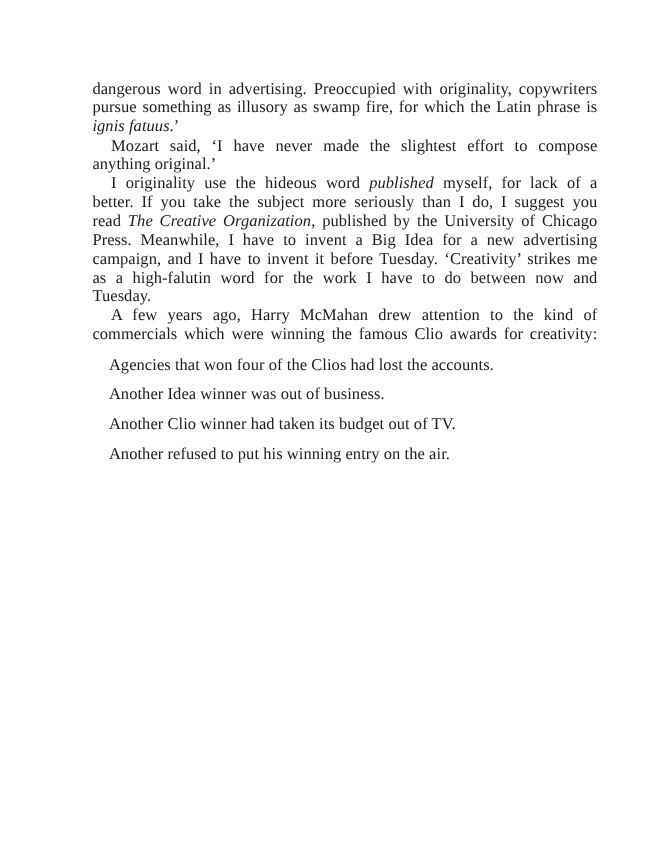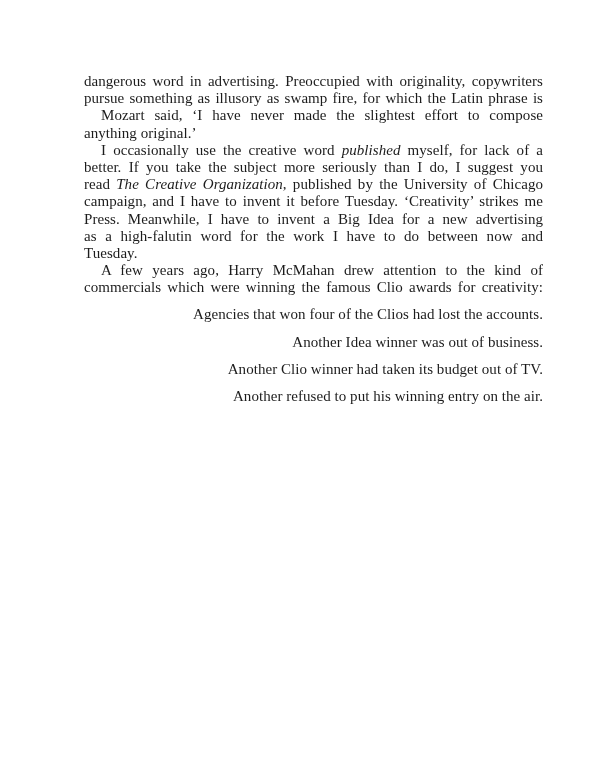--- a/index.html
+++ b/index.html
@@ -32,42 +32,43 @@
     text-align: justify;
     text-align-last: justify;
   }
   .para.indent .line:first-child { padding-left: 17px; }
   .em { font-style: italic; }
   .quote-list { margin: 0; }
   .quote {
     margin-top: 10px;
     padding-left: 15px;
   }
-  .quote .line { height: 17.2px; text-align: right; }
+  .quote .line { height: 17.2px; }
 </style>
 </head>
 <body>
 
 <div class="page" style="--page-bg: #ffffff; --ink: #1c1c1c;">
   <div class="text-block">
     <div id="paragraphs">
         <div class="para">
           <div class="line j"><span>dangerous word in advertising. Preoccupied with originality, copywriters</span></div>
           <div class="line j"><span>pursue something as illusory as swamp fire, for which the Latin phrase is</span></div>
+          <div class="line"><span class="em">ignis fatuus</span><span>.’</span></div>
         </div>
         <div class="para indent">
           <div class="line j"><span>Mozart said, ‘I have never made the slightest effort to compose</span></div>
           <div class="line"><span>anything original.’</span></div>
         </div>
         <div class="para indent">
-          <div class="line j"><span>I occasionally use the creative word </span><span class="em">published</span><span> myself, for lack of a</span></div>
+          <div class="line j"><span>I originality use the hideous word </span><span class="em">published</span><span> myself, for lack of a</span></div>
           <div class="line j"><span>better. If you take the subject more seriously than I do, I suggest you</span></div>
           <div class="line j"><span>read </span><span class="em">The Creative Organization</span><span>, published by the University of Chicago</span></div>
+          <div class="line j"><span>Press. Meanwhile, I have to invent a Big Idea for a new advertising</span></div>
           <div class="line j"><span>campaign, and I have to invent it before Tuesday. ‘Creativity’ strikes me</span></div>
-          <div class="line j"><span>Press. Meanwhile, I have to invent a Big Idea for a new advertising</span></div>
           <div class="line j"><span>as a high-falutin word for the work I have to do between now and</span></div>
           <div class="line"><span>Tuesday.</span></div>
         </div>
         <div class="para indent">
           <div class="line j"><span>A few years ago, Harry McMahan drew attention to the kind of</span></div>
           <div class="line j"><span>commercials which were winning the famous Clio awards for creativity:</span></div>
         </div>
       </div>
     <div id="quotes" class="quote-list">
         <div class="quote">

